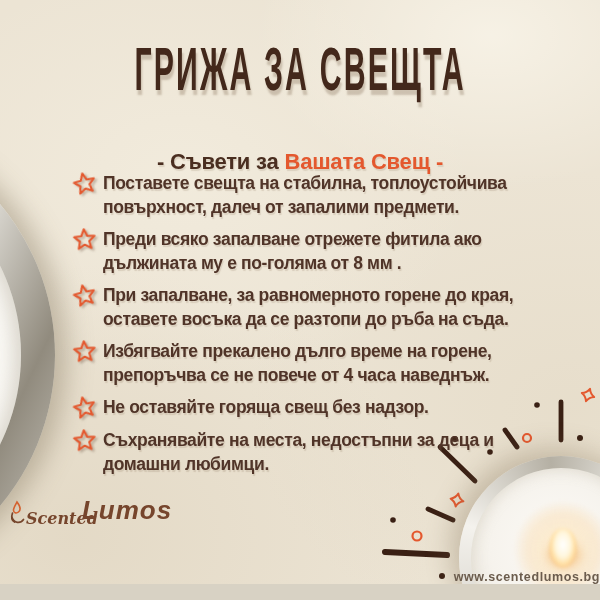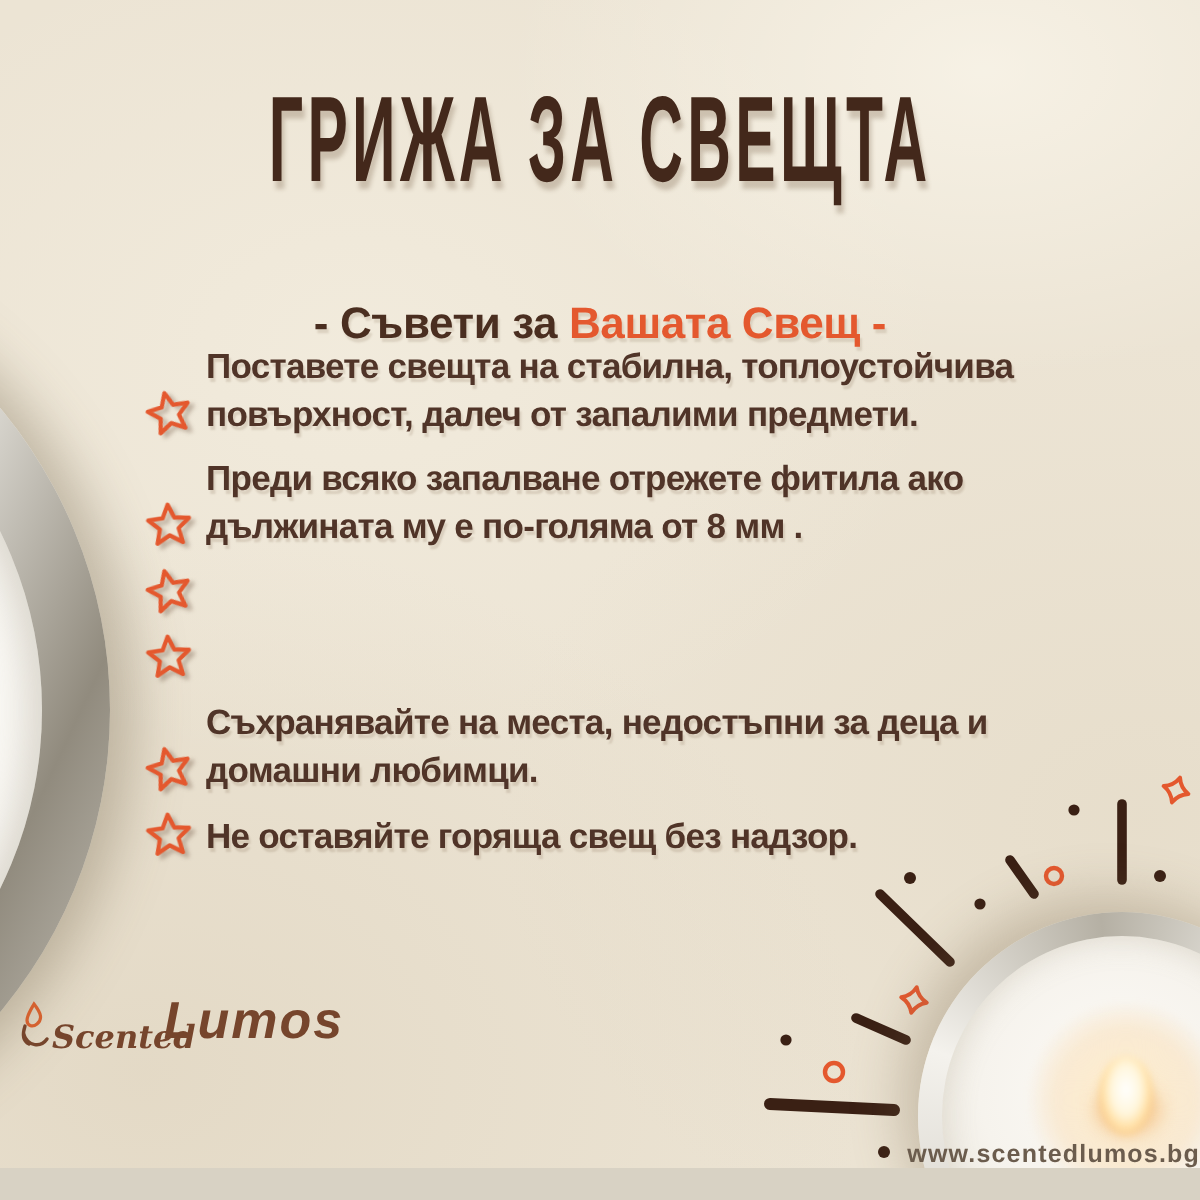--- a/index.html
+++ b/index.html
@@ -22,21 +22,21 @@
     transform:scale(0.72,1.45);transform-origin:50% 50%;
     text-shadow:2px 3px 2px rgba(110,85,60,0.28);
   }
   .subtitle{position:absolute;top:117px;left:0;right:0;text-align:center;
     font-size:22px;font-weight:bold;letter-spacing:-0.2px;color:#4a2e20;
     text-shadow:1px 2px 1px rgba(130,105,80,0.18);margin-top:32px;}
   .subtitle .hl{color:#e4582e;}
   
   .tips{position:absolute;left:72px;top:171px;width:486px;
     display:flex;flex-direction:column;gap:8px;}
-  .tip{display:flex;align-items:flex-end;}
+  .tip{display:flex;align-items:flex-start;}
   .tip-star{width:25px;height:25px;flex:0 0 25px;margin-right:6px;
     filter:drop-shadow(2px 2.5px 1px rgba(105,80,60,0.38));}
   .tip:nth-child(even) .tip-star{transform:rotate(-4deg);}
   .tip:nth-child(odd)  .tip-star{transform:rotate(-13deg);}
   .tip-text{font-size:17.5px;font-weight:bold;line-height:24px;letter-spacing:-0.35px;
     color:#503428;white-space:pre-line;
     text-shadow:1px 2px 1px rgba(130,105,80,0.2);}
   
   .burst{position:absolute;left:380px;top:383px;width:220px;height:217px;z-index:1;}
   
@@ -138,38 +138,42 @@
         <svg class="tip-star" viewBox="0 0 24 24">
             <path d="M12 2.2 L14.8 8.6 L21.8 9.2 L16.5 13.8 L18.1 20.6 L12 17 L5.9 20.6 L7.5 13.8 L2.2 9.2 L9.2 8.6 Z" fill="none" stroke="#e4582e" stroke-width="2" stroke-linejoin="round"></path>
           </svg>
         <div class="tip-text">Преди всяко запалване отрежете фитила ако
 дължината му е по-голяма от 8 мм .</div>
       </div>
       <div class="tip">
         <svg class="tip-star" viewBox="0 0 24 24">
             <path d="M12 2.2 L14.8 8.6 L21.8 9.2 L16.5 13.8 L18.1 20.6 L12 17 L5.9 20.6 L7.5 13.8 L2.2 9.2 L9.2 8.6 Z" fill="none" stroke="#e4582e" stroke-width="2" stroke-linejoin="round"></path>
           </svg>
+        <div class="tip-text">При запалване, за равномерното горене до края,
+оставете восъка да се разтопи до ръба на съда.</div>
       </div>
       <div class="tip">
         <svg class="tip-star" viewBox="0 0 24 24">
             <path d="M12 2.2 L14.8 8.6 L21.8 9.2 L16.5 13.8 L18.1 20.6 L12 17 L5.9 20.6 L7.5 13.8 L2.2 9.2 L9.2 8.6 Z" fill="none" stroke="#e4582e" stroke-width="2" stroke-linejoin="round"></path>
           </svg>
+        <div class="tip-text">Избягвайте прекалено дълго време на горене,
+препоръчва се не повече от 4 часа наведнъж.</div>
+      </div>
+      <div class="tip">
+        <svg class="tip-star" viewBox="0 0 24 24">
+            <path d="M12 2.2 L14.8 8.6 L21.8 9.2 L16.5 13.8 L18.1 20.6 L12 17 L5.9 20.6 L7.5 13.8 L2.2 9.2 L9.2 8.6 Z" fill="none" stroke="#e4582e" stroke-width="2" stroke-linejoin="round"></path>
+          </svg>
+        <div class="tip-text">Не оставяйте горяща свещ без надзор.</div>
       </div>
       <div class="tip">
         <svg class="tip-star" viewBox="0 0 24 24">
             <path d="M12 2.2 L14.8 8.6 L21.8 9.2 L16.5 13.8 L18.1 20.6 L12 17 L5.9 20.6 L7.5 13.8 L2.2 9.2 L9.2 8.6 Z" fill="none" stroke="#e4582e" stroke-width="2" stroke-linejoin="round"></path>
           </svg>
         <div class="tip-text">Съхранявайте на места, недостъпни за деца и
 домашни любимци.</div>
-      </div>
-      <div class="tip">
-        <svg class="tip-star" viewBox="0 0 24 24">
-            <path d="M12 2.2 L14.8 8.6 L21.8 9.2 L16.5 13.8 L18.1 20.6 L12 17 L5.9 20.6 L7.5 13.8 L2.2 9.2 L9.2 8.6 Z" fill="none" stroke="#e4582e" stroke-width="2" stroke-linejoin="round"></path>
-          </svg>
-        <div class="tip-text">Не оставяйте горяща свещ без надзор.</div>
       </div>
     </div>
 
     <div class="logo">
       <div class="logo-top">
         <svg class="logo-candle" viewBox="0 0 22 32">
           <path d="M11 2 C14.5 6.5 15.5 9.5 12.5 12 C10 14 7.6 12.6 7.5 10.2 C7.4 8 9 5.5 11 2 Z" fill="none" stroke="#d4612f" stroke-width="1.6"></path>
           <path d="M6.5 13 C5 17.5 5.5 20.5 8.5 22" fill="none" stroke="#76452c" stroke-width="1.7" stroke-linecap="round"></path>
           <path d="M5.8 17 C8 23.5 14.5 23.8 17.5 19.5" fill="none" stroke="#76452c" stroke-width="1.7" stroke-linecap="round"></path>
         </svg>

